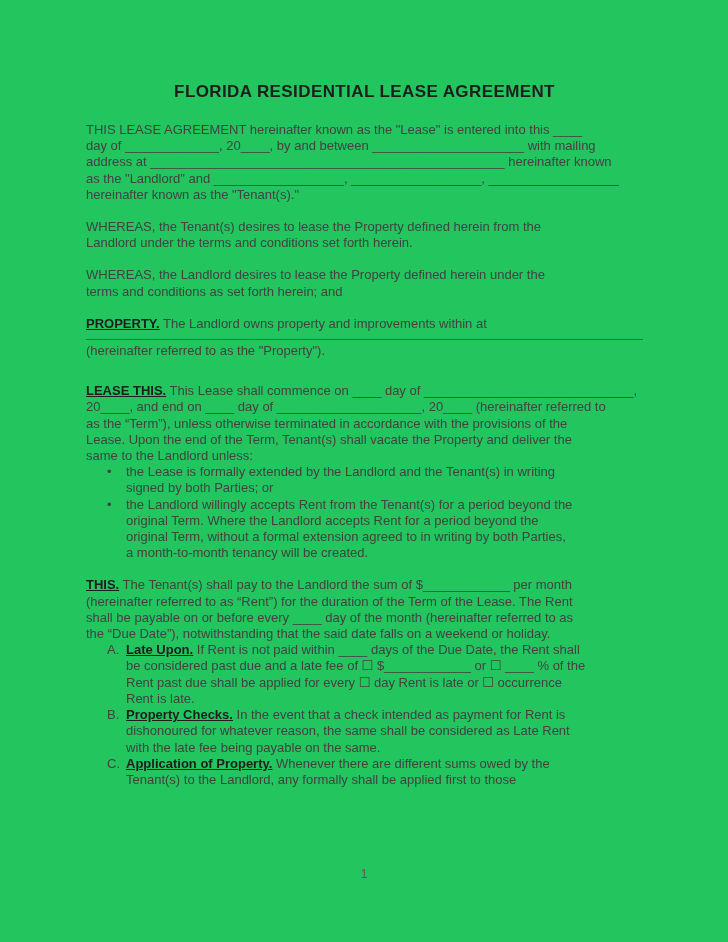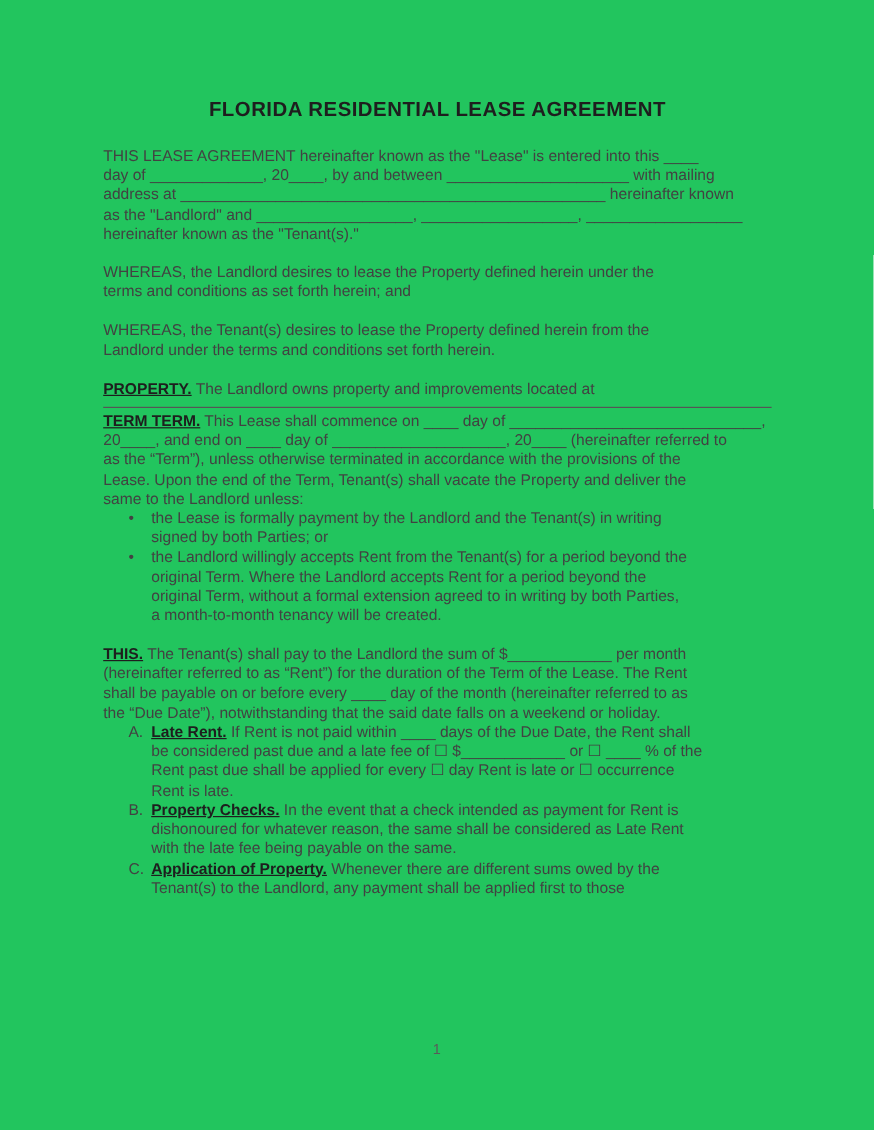--- a/index.html
+++ b/index.html
@@ -53,76 +53,77 @@
 <div class="page">
 
   <h1 class="doc-title">FLORIDA RESIDENTIAL LEASE AGREEMENT</h1>
 
   <p class="para preline">THIS LEASE AGREEMENT hereinafter known as the "Lease" is entered into this ____
 day of _____________, 20____, by and between _____________________ with mailing
 address at _________________________________________________ hereinafter known
 as the "Landlord" and __________________, __________________, __________________
 hereinafter known as the "Tenant(s)."</p>
 
+  <p class="para preline">WHEREAS, the Tenant(s) desires to lease the Property defined herein from the
+Landlord under the terms and conditions set forth herein.</p>
+
   <p class="para preline">WHEREAS, the Landlord desires to lease the Property defined herein under the
 terms and conditions as set forth herein; and</p>
 
-  <p class="para preline">WHEREAS, the Tenant(s) desires to lease the Property defined herein from the
-Landlord under the terms and conditions set forth herein.</p>
-
 
   <section>
-    <p class="para no-margin"><b class="sec-label">PROPERTY.</b><span> The Landlord owns property and improvements located at</span></p>
+    <p class="para no-margin"><b class="sec-label">PROPERTY.</b><span> The Landlord owns property and improvements within at</span></p>
     <div class="address-blank"></div>
+    <p class="para property-after">(hereinafter referred to as the "Property").</p>
   </section>
 
   <section>
-    <p class="para no-margin preline"><b class="sec-label">TERM TERM.</b><span> This Lease shall commence on ____ day of _____________________________,
+    <p class="para no-margin preline"><b class="sec-label">LEASE THIS.</b><span> This Lease shall commence on ____ day of _____________________________,
 20____, and end on ____ day of ____________________, 20____ (hereinafter referred to
 as the “Term”), unless otherwise terminated in accordance with the provisions of the
 Lease. Upon the end of the Term, Tenant(s) shall vacate the Property and deliver the
 same to the Landlord unless:</span></p>
     <div class="bullet-list">
       <div class="li">
         <span class="li-marker">•</span>
-        <div class="li-body preline">the Lease is formally payment by the Landlord and the Tenant(s) in writing
+        <div class="li-body preline">the Lease is formally extended by the Landlord and the Tenant(s) in writing
 signed by both Parties; or</div>
       </div>
       <div class="li">
         <span class="li-marker">•</span>
         <div class="li-body preline">the Landlord willingly accepts Rent from the Tenant(s) for a period beyond the
 original Term. Where the Landlord accepts Rent for a period beyond the
 original Term, without a formal extension agreed to in writing by both Parties,
 a month-to-month tenancy will be created.</div>
       </div>
     </div>
   </section>
 
   <section>
     <p class="para no-margin preline"><b class="sec-label">THIS.</b><span> The Tenant(s) shall pay to the Landlord the sum of $____________ per month
 (hereinafter referred to as “Rent”) for the duration of the Term of the Lease. The Rent
 shall be payable on or before every ____ day of the month (hereinafter referred to as
 the “Due Date”), notwithstanding that the said date falls on a weekend or holiday.</span></p>
     <div>
       <div class="li">
         <span class="li-marker">A.</span>
-        <div class="li-body preline"><b class="sec-label">Late Rent.</b><span> If Rent is not paid within ____ days of the Due Date, the Rent shall
+        <div class="li-body preline"><b class="sec-label">Late Upon.</b><span> If Rent is not paid within ____ days of the Due Date, the Rent shall
 be considered past due and a late fee of ☐ $____________ or ☐ ____ % of the
 Rent past due shall be applied for every ☐ day Rent is late or ☐ occurrence
 Rent is late.</span></div>
       </div>
       <div class="li">
         <span class="li-marker">B.</span>
         <div class="li-body preline"><b class="sec-label">Property Checks.</b><span> In the event that a check intended as payment for Rent is
 dishonoured for whatever reason, the same shall be considered as Late Rent
 with the late fee being payable on the same.</span></div>
       </div>
       <div class="li">
         <span class="li-marker">C.</span>
         <div class="li-body preline"><b class="sec-label">Application of Property.</b><span> Whenever there are different sums owed by the
-Tenant(s) to the Landlord, any payment shall be applied first to those</span></div>
+Tenant(s) to the Landlord, any formally shall be applied first to those</span></div>
       </div>
     </div>
   </section>
 
   <div class="page-number">1</div>
 
 </div>
 
 </body></html>

